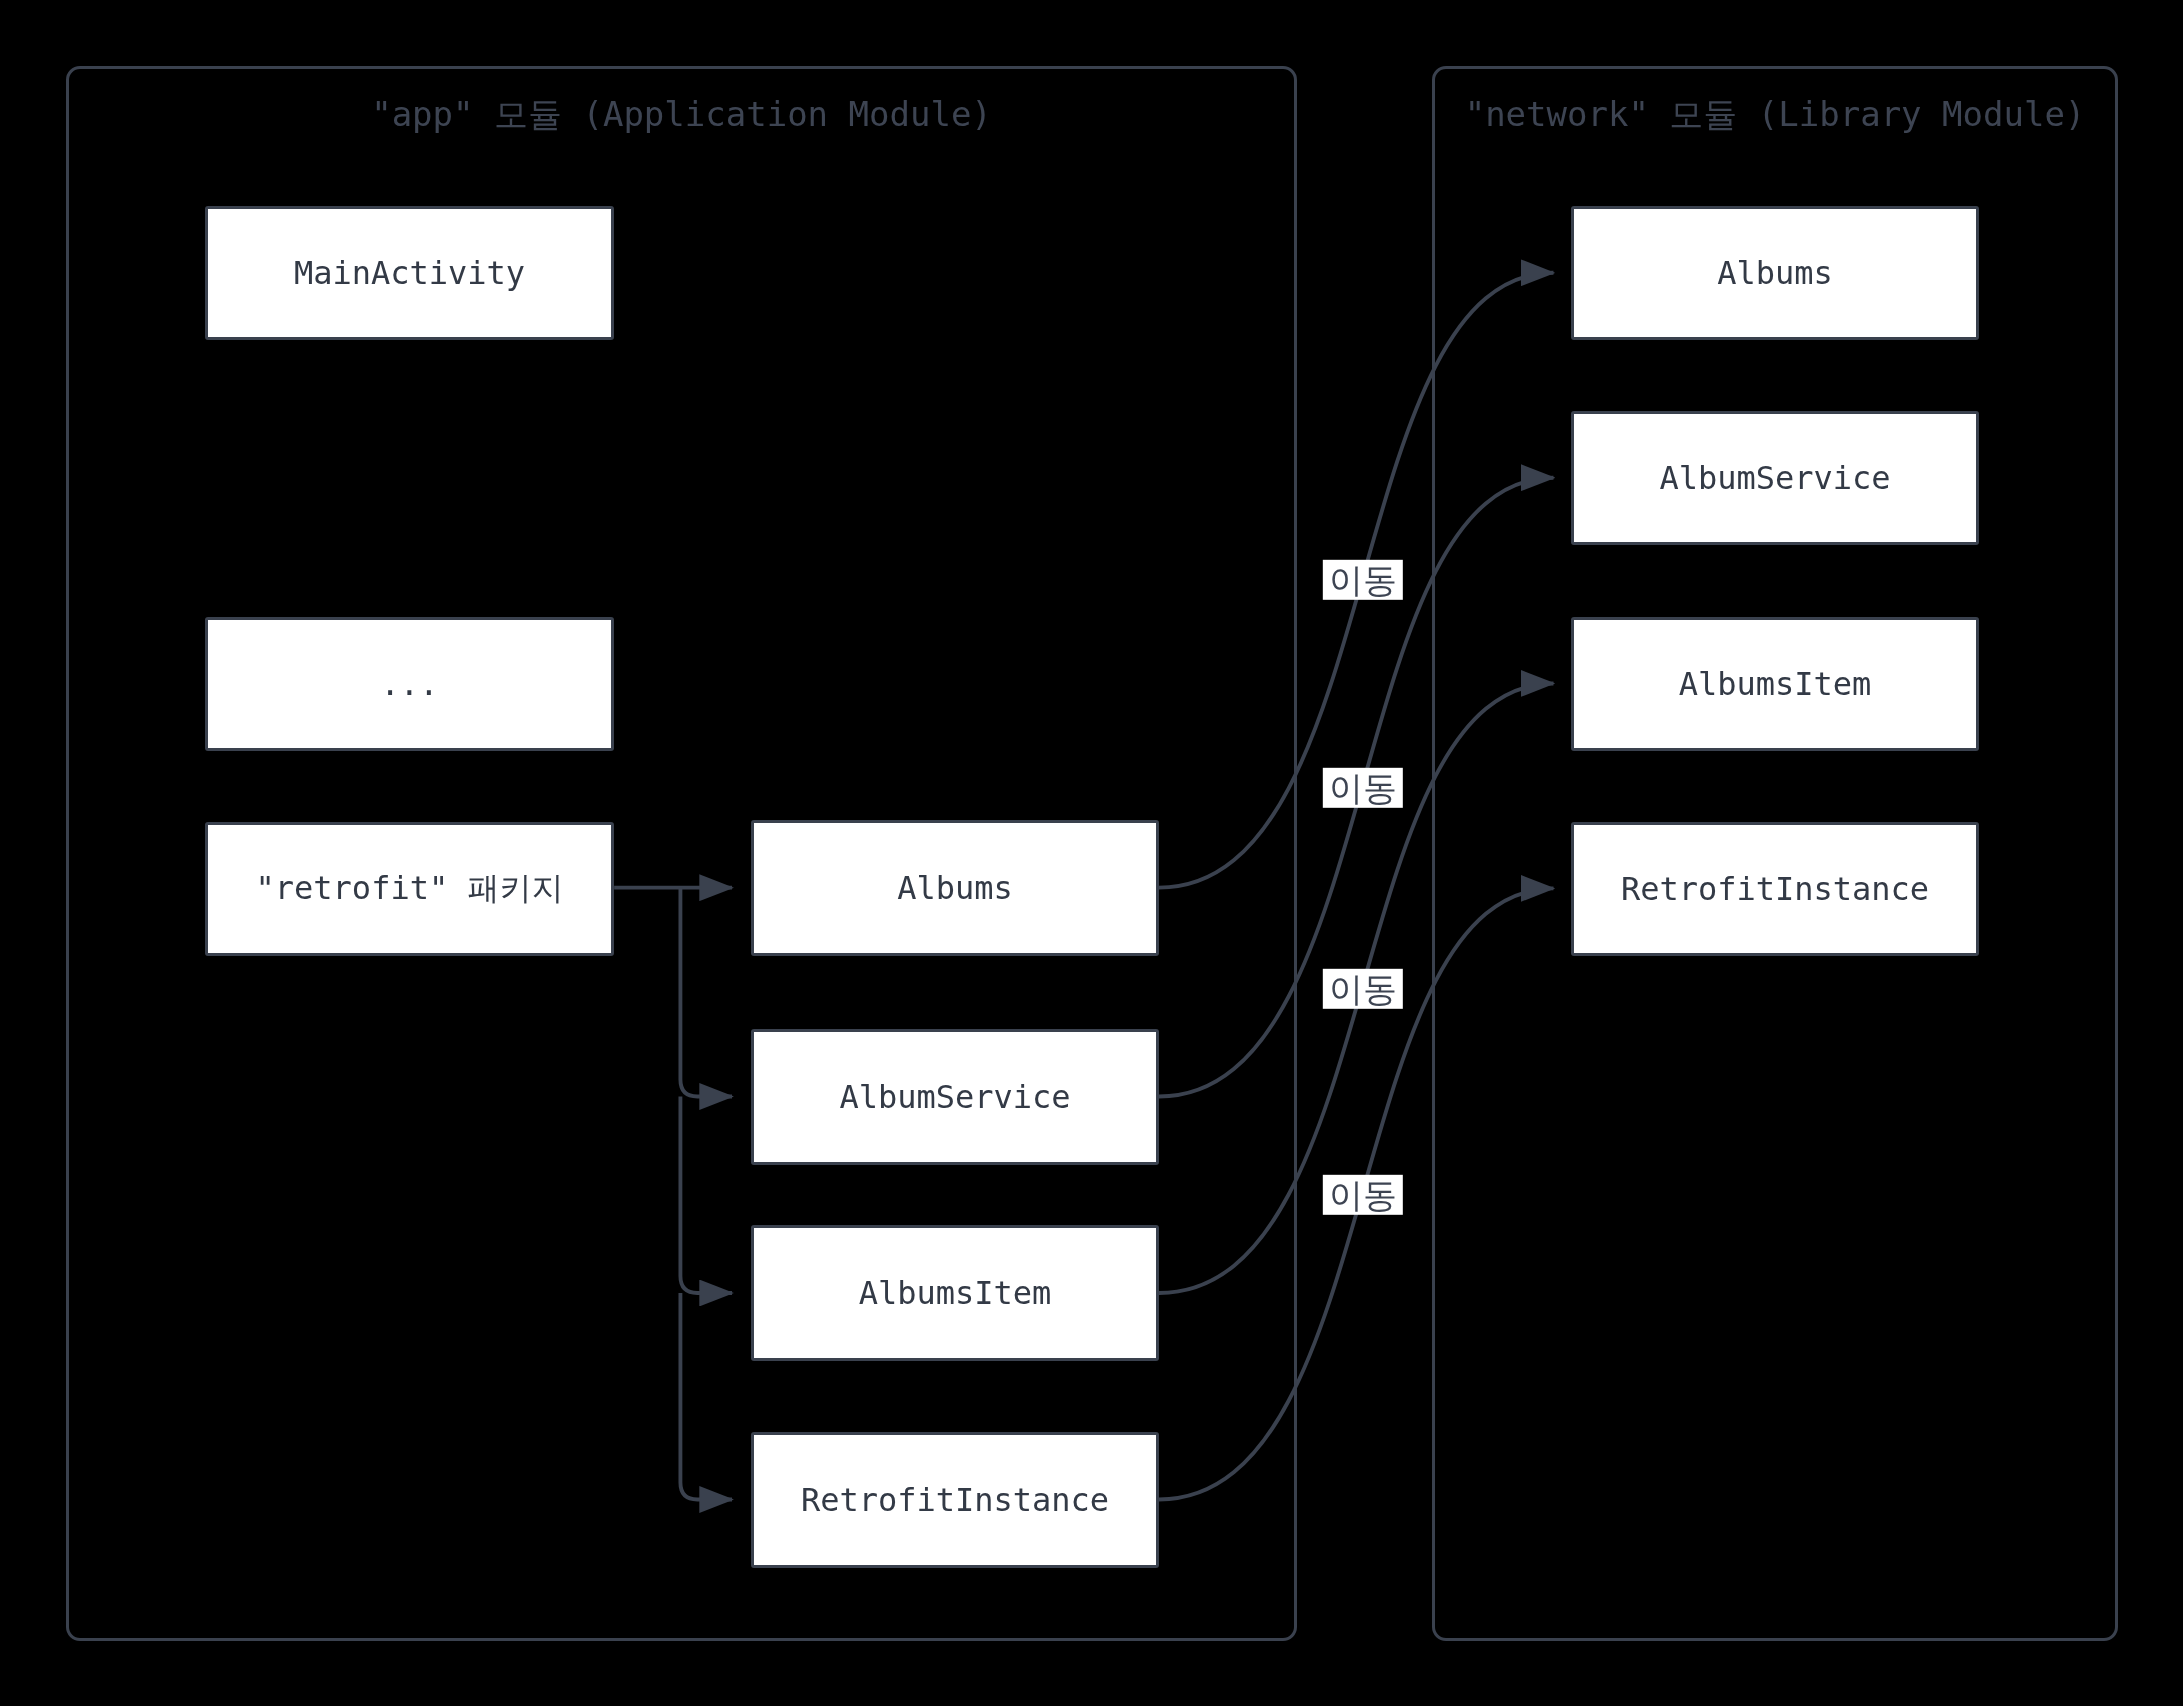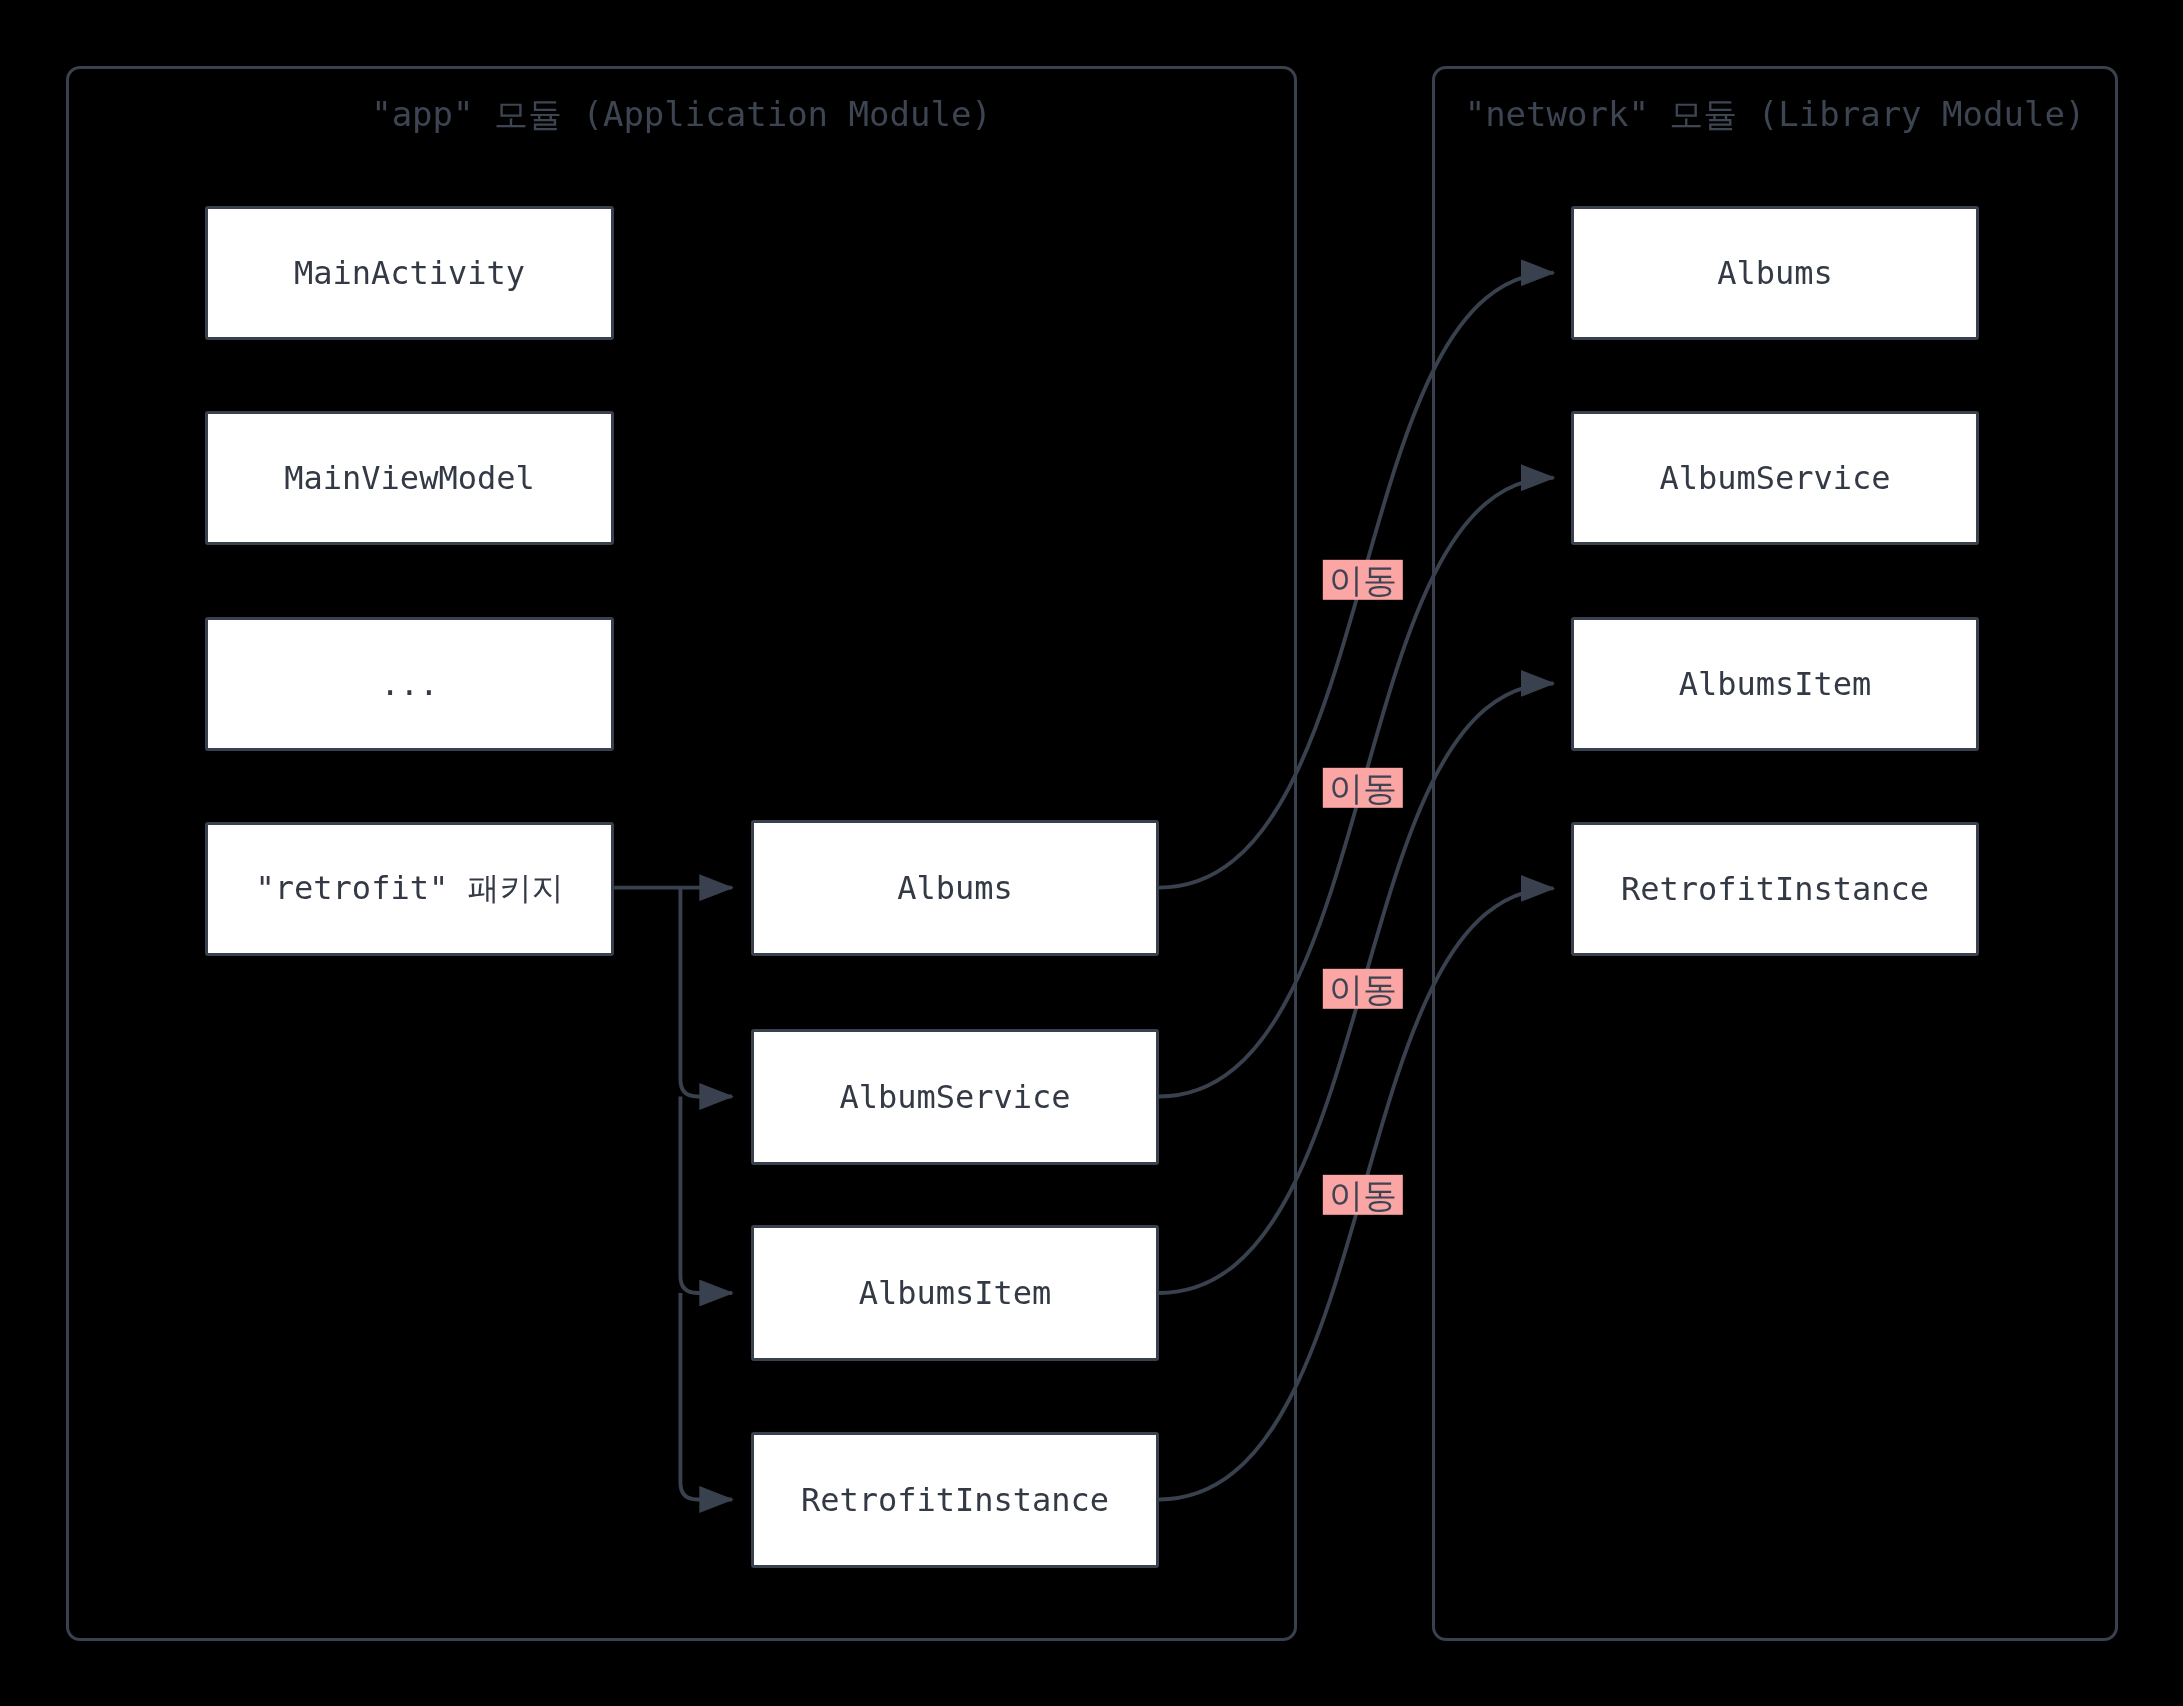--- a/index.html
+++ b/index.html
@@ -58,21 +58,21 @@
     white-space: nowrap;
     z-index: 3;
   }
   .col-left  { left: 205px;  width: 409px; height: 134px; }
   .col-mid   { left: 751px;  width: 408px; height: 136px; }
   .col-right { left: 1571px; width: 408px; height: 134px; }
 
   .edge-label {
     position: absolute;
     transform: translate(-50%, -50%);
-    background: #fca5a5;
+    background: #ffffff;
     color: #3d4452;
     font-size: 34px;
     line-height: 1.1;
     padding: 1.5px 6.2px;
     white-space: nowrap;
     z-index: 4;
   }
 </style>
 </head>
 <body>
@@ -98,21 +98,20 @@
   </svg>
 
   <div class="container app">
     <div class="container-title">"app" 모듈 (Application Module)</div>
   </div>
   <div class="container network">
     <div class="container-title">"network" 모듈 (Library Module)</div>
   </div>
 
   <div class="node col-left" style="top:206px">MainActivity</div>
-  <div class="node col-left" style="top:411px">MainViewModel</div>
   <div class="node col-left" style="top:617px">...</div>
   <div class="node col-left" style="top:822px">"retrofit" 패키지</div>
 
   <div class="node col-mid" style="top:820px">Albums</div>
   <div class="node col-mid" style="top:1029px">AlbumService</div>
   <div class="node col-mid" style="top:1225px">AlbumsItem</div>
   <div class="node col-mid" style="top:1432px">RetrofitInstance</div>
 
   <div class="node col-right" style="top:206px">Albums</div>
   <div class="node col-right" style="top:411px">AlbumService</div>

